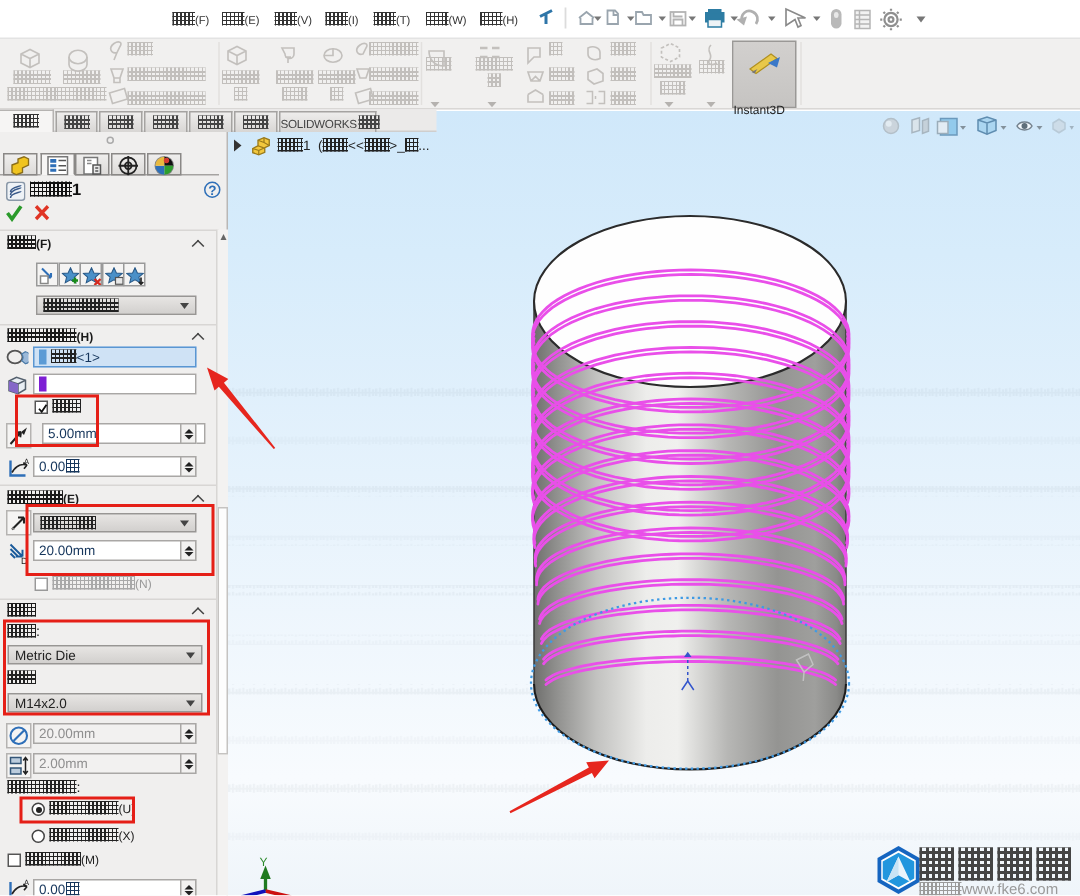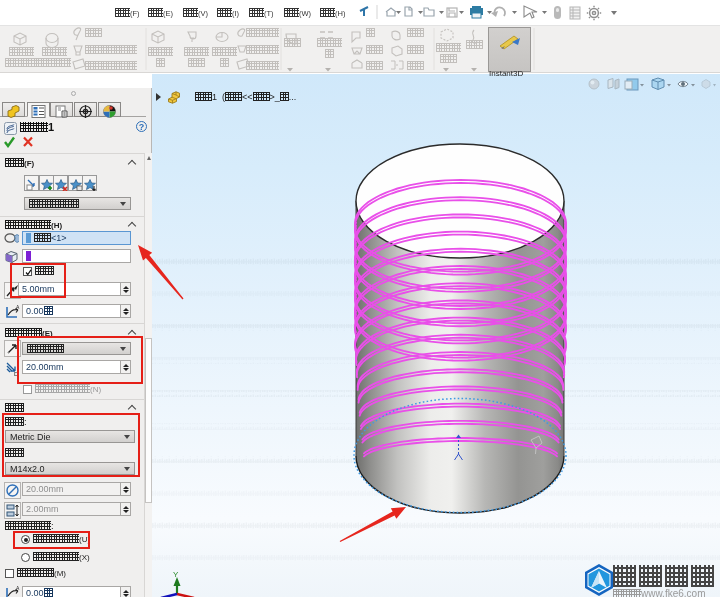--- a/index.html
+++ b/index.html
@@ -163,20 +163,29 @@
 <span class="rl" style="left:436px;top:17px;width:24px;color:#c2bfbc"><i class="cj" style="width:25px"></i><br><i class="cj" style="width:17px"></i></span>
 <span class="rl" style="left:464px;top:14px;width:20px;color:#c2bfbc"><i class="cj" style="width:17px"></i></span>
 <div class="abs" style="left:488px;top:1px;width:43px;height:45px;background:linear-gradient(#d2d0ce,#c6c4c2);border:1px solid #9a9896;">
 <svg class="abs" style="left:9px;top:4px" width="24" height="18" viewBox="0 0 24 18">
 <path d="M2 14 L16 4 L20 7 L6 17 Z" fill="#e8c84a" stroke="#b09020" stroke-width="0.8"></path>
 <path d="M14 10 L22 6 L20 13 Z" fill="#3a78c8"></path>
 <path d="M3 16 L7 14 L5 17 Z" fill="#777"></path>
 </svg>
 <div class="abs" style="left:0;top:41px;width:100%;text-align:left;font-size:8px;color:#222">Instant3D</div>
 </div>
+</div>
+<div id="tabband">
+<span class="tab act" style="left:0;width:36px;border-left:none"><i class="cj" style="width:17px;color:#333"></i></span>
+<span class="tab" style="left:37px;width:28px"><i class="cj" style="width:17px;color:#444"></i></span>
+<span class="tab" style="left:66px;width:29px"><i class="cj" style="width:17px;color:#444"></i></span>
+<span class="tab" style="left:96px;width:29px"><i class="cj" style="width:17px;color:#444"></i></span>
+<span class="tab" style="left:126px;width:29px"><i class="cj" style="width:17px;color:#444"></i></span>
+<span class="tab" style="left:156px;width:29px"><i class="cj" style="width:17px;color:#444"></i></span>
+<span class="tab" style="left:186px;width:65px;font-size:7.8px;color:#444;white-space:nowrap;letter-spacing:-0.2px">SOLIDWORKS<i class="cj" style="width:14px;color:#444;margin-left:1px"></i></span>
 </div>
 <div id="viewport"><svg width="568" height="523" viewBox="0 0 568 523">
 <defs>
 <linearGradient id="body" x1="0" y1="0" x2="1" y2="0">
  <stop offset="0" stop-color="#6f6f6d"></stop>
             <stop offset="0.07" stop-color="#8f8f8d"></stop>
  <stop offset="0.2" stop-color="#c2c2c0"></stop>
             <stop offset="0.36" stop-color="#ededeb"></stop>
  <stop offset="0.46" stop-color="#f0f0ee"></stop>
             <stop offset="0.62" stop-color="#b7b7b5"></stop>
@@ -275,21 +284,21 @@
 <line x1="25" y1="520" x2="42" y2="524" stroke="#cc1111" stroke-width="2.4"></line>
 <line x1="25" y1="520" x2="9" y2="524" stroke="#1111bb" stroke-width="2.4"></line>
 </g>
 </svg>
 <div class="abs" style="left:2px;top:17px;width:300px;height:14px;font-size:9px;color:#222">
 <span style="position:absolute;left:2px;top:2px;width:0;height:0;border-top:4px solid transparent;border-bottom:4px solid transparent;border-left:5px solid #333"></span>
 <svg class="abs" style="left:13px;top:-1px" width="15" height="15" viewBox="0 0 15 15">
 <path d="M1.5 9 L5 7.2 L5 3.5 L9 1.8 L12.5 3.2 L12.5 7 L9.5 8.5 L9.5 11.5 L5.5 13.2 L1.5 11.8 Z" fill="#f2c73d" stroke="#9a7a1a" stroke-width="0.9"></path>
 <path d="M1.5 9 L5.5 10.3 L9.5 8.5 M5.5 10.3 L5.5 13.2 M5 7.2 L8.8 8.6 M9 1.8 L9 5 L12.5 7 M9 5 L5 3.5" fill="none" stroke="#9a7a1a" stroke-width="0.8"></path>
 </svg>
-<span style="position:absolute;left:41px;top:1px"><i class="cj" style="width:17px;color:#222"></i>1&nbsp;&nbsp;(<i class="cj" style="width:17px;color:#222"></i>&lt;&lt;<i class="cj" style="width:17px;color:#222"></i>&gt;_<i class="cj" style="width:9px;color:#222"></i>...</span>
+<span style="position:absolute;left:31px;top:1px"><i class="cj" style="width:17px;color:#222"></i>1&nbsp;&nbsp;(<i class="cj" style="width:17px;color:#222"></i>&lt;&lt;<i class="cj" style="width:17px;color:#222"></i>&gt;_<i class="cj" style="width:9px;color:#222"></i>...</span>
 </div>
 <svg class="abs" style="left:434px;top:2px" width="130" height="17" viewBox="0 0 130 17">
 <g opacity="0.75">
 <circle cx="8" cy="8" r="5" fill="#c9ced2" stroke="#aab2b8"></circle>
 <circle cx="6.5" cy="6.5" r="2" fill="#e8ecef"></circle>
 <g stroke="#9aa5ad" fill="#dde3e7">
             <path d="M22 4 L27 2.5 L27 11 L22 12.5 Z"></path>
             <path d="M29 4.5 L33 3 L33 11.5 L29 13 Z" fill="#c2cad0"></path>
           </g>
 <g>
@@ -406,21 +415,21 @@
 <div class="cb" style="left:23px;top:179px">
         <svg width="7" height="7" viewBox="0 0 7 7">
           <path d="M1 3.5 L2.8 5.5 L6 0.8" fill="none" stroke="#111" stroke-width="1.2"></path>
         </svg>
       </div>
 <div class="abs" style="left:35px;top:178px;font-size:9px;color:#222"><i class="cj" style="width:19px;color:#222"></i></div>
 <div class="ibtn" style="left:4px;top:194px"><svg width="15" height="15" viewBox="0 0 15 15">
           <path d="M2 13 L9 5 M9 5 L5.5 5.5 M9 5 L8.5 8.5" stroke="#222" stroke-width="1.3" fill="none"></path>
           <path d="M9 5 L13 2 L11 7 Z" fill="#222"></path>
         </svg></div>
-<div class="fld" style="left:18px;top:194px;width:109px">5.00mm</div>
+<div class="fld" style="left:28px;top:194px;width:109px">5.00mm</div>
 <div class="spin" style="left:120px;top:194px"></div>
 <div class="ibtn" style="left:4px;top:216px;background:transparent;border-color:transparent"><svg width="16" height="15" viewBox="0 0 16 15">
           <path d="M2 2 L2 12 L12 12" stroke="#2e6fb8" stroke-width="1.6" fill="none"></path>
           <path d="M3 10 C6 5,10 4,13 5 M13 5 L10.5 3.5 M13 5 L11 7.5" stroke="#222" stroke-width="1.1" fill="none"></path>
           <text x="11" y="4" font-size="5" fill="#222">A</text>
         </svg></div>
 <div class="fld" style="left:22px;top:216px;width:109px">0.00<i class="cj" style="width:9px;color:#16365c"></i></div>
 <div class="spin" style="left:120px;top:216px"></div>
 <div class="sect" style="top:235px"></div>
 <div class="abs hdr" style="left:5px;top:239px"><i class="cj" style="width:37px"></i><span style="font-size:8px">(E)</span></div>

